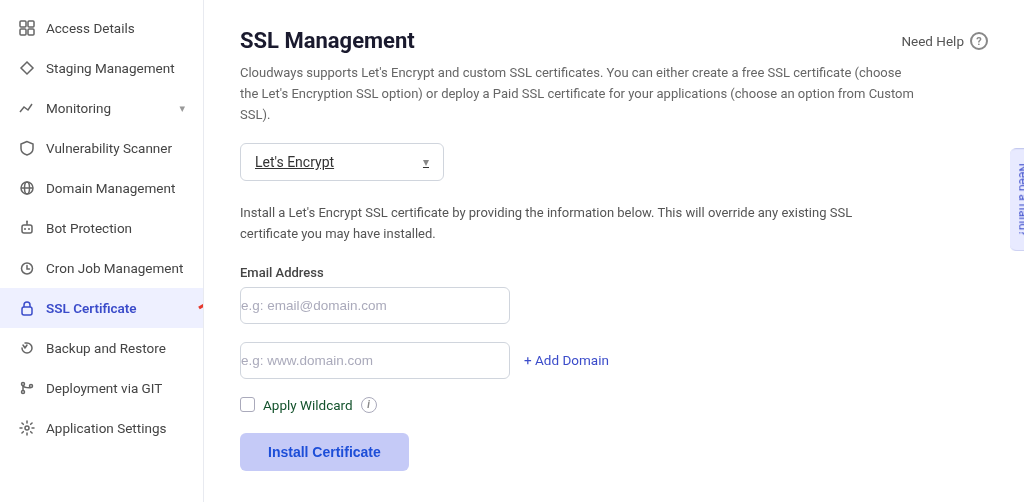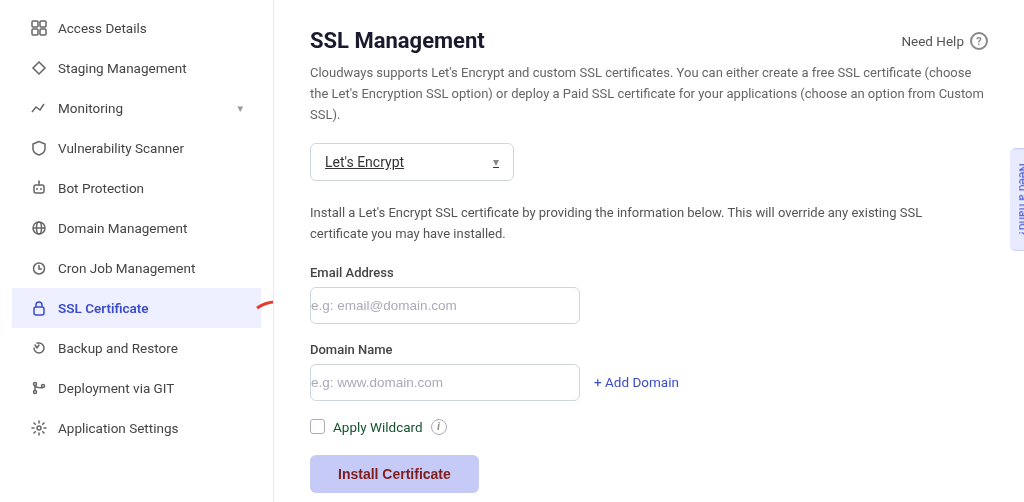--- a/index.html
+++ b/index.html
@@ -7,27 +7,27 @@
       font-family: -apple-system, BlinkMacSystemFont, 'Segoe UI', Roboto, sans-serif;
       background: #f5f7fa;
       display: flex;
       height: 502px;
       overflow: hidden;
       font-size: 14px;
     }
 
     
     .sidebar {
-      width: 274px;
+      width: 204px;
       background: #fff;
       border-right: 1px solid #e8eaf0;
       height: 100%;
       overflow-y: auto;
       flex-shrink: 0;
-      padding: 8px 12px;
+      padding: 8px 0;
     }
     .sidebar-item {
       display: flex;
       align-items: center;
       gap: 10px;
       padding: 11px 18px;
       cursor: pointer;
       color: #444;
       font-size: 13.5px;
       position: relative;
@@ -201,21 +201,21 @@
       font-size: 10px;
       color: #888;
       cursor: pointer;
       font-style: italic;
       font-weight: 700;
     }
 
     
     .install-btn {
       background: #c5caf7;
-      color: #7f1d1d;
+      color: #1d4ed8;
       border: none;
       padding: 11px 28px;
       border-radius: 6px;
       font-size: 14px;
       font-weight: 600;
       cursor: not-allowed;
     }
 
     
     .need-a-hand {
@@ -287,39 +287,39 @@
       <svg width="16" height="16" viewBox="0 0 16 16" fill="none">
         <path d="M8 1.5L2 4V8.5C2 11.5 4.5 14 8 15C11.5 14 14 11.5 14 8.5V4L8 1.5Z" stroke="currentColor" stroke-width="1.5"></path>
       </svg>
     </span>
     <span>Vulnerability Scanner</span>
   </div>
 
   <div class="sidebar-item">
     <span class="icon">
       <svg width="16" height="16" viewBox="0 0 16 16" fill="none">
+        <circle cx="8" cy="8" r="6" stroke="currentColor" stroke-width="1.5"></circle>
+        <ellipse cx="8" cy="8" rx="2.5" ry="6" stroke="currentColor" stroke-width="1.5"></ellipse>
+        <line x1="2" y1="8" x2="14" y2="8" stroke="currentColor" stroke-width="1.5"></line>
+      </svg>
+    </span>
+    <span>Domain Management</span>
+  </div>
+
+  <div class="sidebar-item">
+    <span class="icon">
+      <svg width="16" height="16" viewBox="0 0 16 16" fill="none">
         <rect x="3" y="5" width="10" height="8" rx="2" stroke="currentColor" stroke-width="1.5"></rect>
         <circle cx="6" cy="9" r="1" fill="currentColor"></circle>
         <circle cx="10" cy="9" r="1" fill="currentColor"></circle>
         <line x1="8" y1="5" x2="8" y2="2" stroke="currentColor" stroke-width="1.5"></line>
         <circle cx="8" cy="1.5" r="1" fill="currentColor"></circle>
       </svg>
     </span>
     <span>Bot Protection</span>
-  </div>
-
-  <div class="sidebar-item">
-    <span class="icon">
-      <svg width="16" height="16" viewBox="0 0 16 16" fill="none">
-        <circle cx="8" cy="8" r="6" stroke="currentColor" stroke-width="1.5"></circle>
-        <ellipse cx="8" cy="8" rx="2.5" ry="6" stroke="currentColor" stroke-width="1.5"></ellipse>
-        <line x1="2" y1="8" x2="14" y2="8" stroke="currentColor" stroke-width="1.5"></line>
-      </svg>
-    </span>
-    <span>Domain Management</span>
   </div>
 
   <div class="sidebar-item">
     <span class="icon">
       <svg width="16" height="16" viewBox="0 0 16 16" fill="none">
         <circle cx="8" cy="8.5" r="5.5" stroke="currentColor" stroke-width="1.5"></circle>
         <polyline points="8,5.5 8,9 10.5,9" stroke="currentColor" stroke-width="1.5" stroke-linecap="round"></polyline>
       </svg>
     </span>
     <span>Cron Job Management</span>
@@ -407,21 +407,20 @@
   <p class="install-notice">Install a Let's Encrypt SSL certificate by providing the information below. This will override any existing SSL certificate you may have installed.</p>
 
   
   <div class="form-group">
     <label class="form-label">Email Address</label>
     <input class="form-input" type="email" placeholder="e.g: email@domain.com" style="">
   </div>
 
   
   <div class="form-group">
-    <label class="form-label">Domain Name</label>
     <div class="domain-row">
       <input class="form-input" type="text" placeholder="e.g: www.domain.com" style="">
       <a class="add-domain-link">+ Add Domain</a>
     </div>
   </div>
 
   
   <div class="wildcard-row">
     <input type="checkbox" class="wildcard-checkbox" style="">
     <span class="wildcard-label">Apply Wildcard</span>

